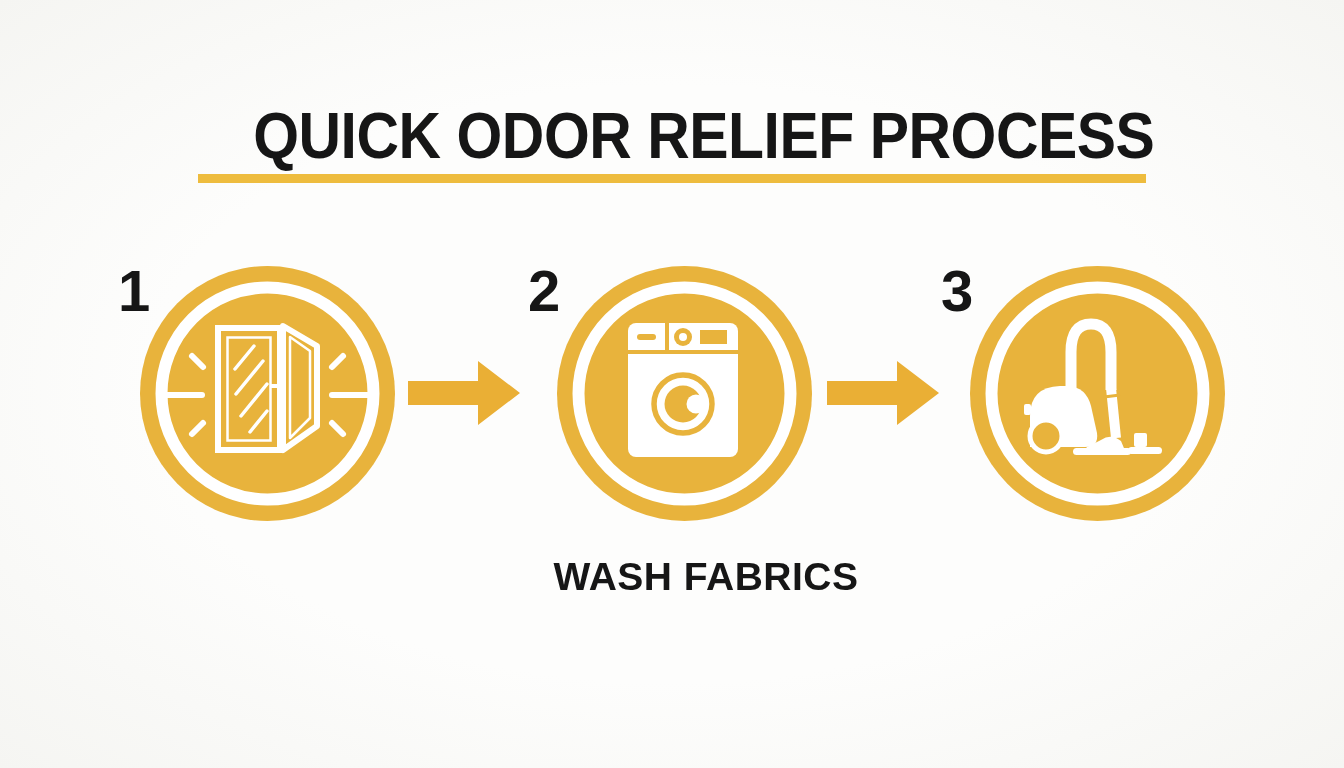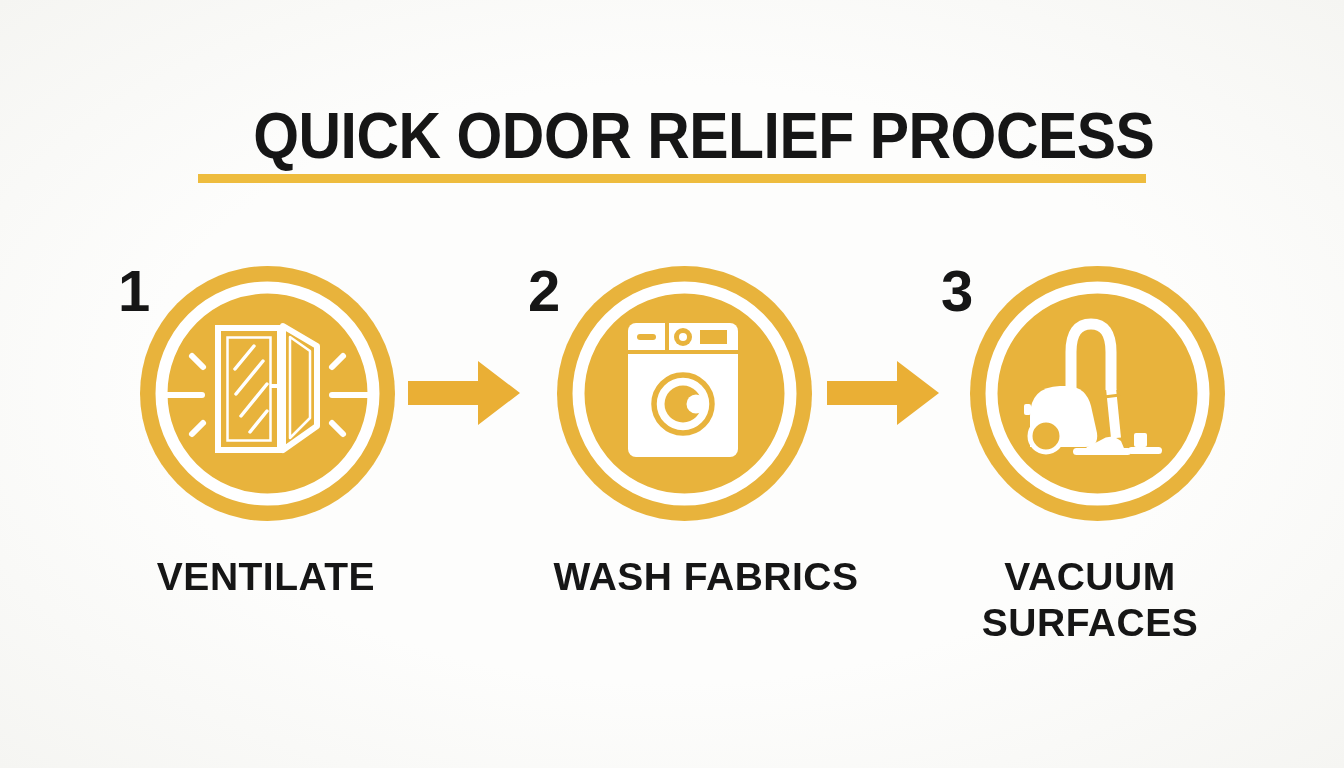--- a/index.html
+++ b/index.html
@@ -128,17 +128,15 @@
       <rect x="54" y="138" width="7" height="11" rx="2" fill="#FFFFFF"></rect>
       <line x1="134" y1="131" x2="150" y2="129" stroke="#E8B33C" stroke-width="3"></line>
       <circle cx="76" cy="170" r="16" fill="#E8B33C" stroke="#FFFFFF" stroke-width="5"></circle>
       <path d="M112,187 L156,187 L151,175 Q141,167 131,174 L117,181 Z" fill="#FFFFFF"></path>
       <rect x="103" y="182" width="58" height="7" rx="3.5" fill="#FFFFFF"></rect>
       <rect x="158" y="181" width="34" height="7" rx="3.5" fill="#FFFFFF"></rect>
       <rect x="164" y="167" width="13" height="14" rx="2" fill="#FFFFFF"></rect>
     </g>
   </svg>
 
-  <div class="step-label label-1">VENTILATE</div>
   <div class="step-label label-2">WASH FABRICS</div>
-  <div class="step-label label-3">VACUUM SURFACES</div>
 
 </div>
 
 </body></html>

